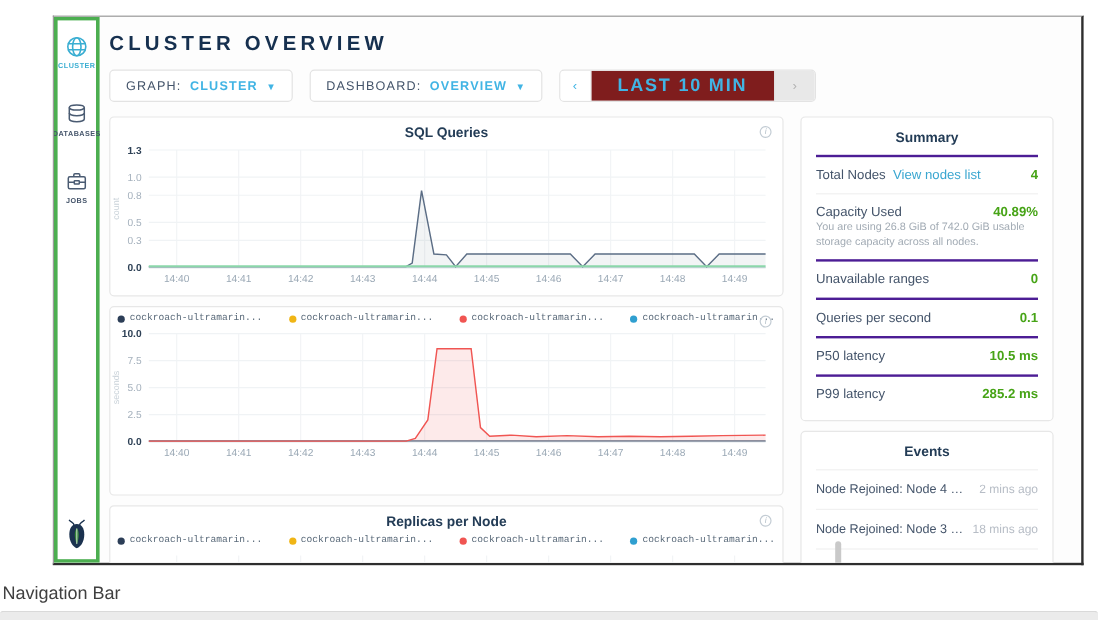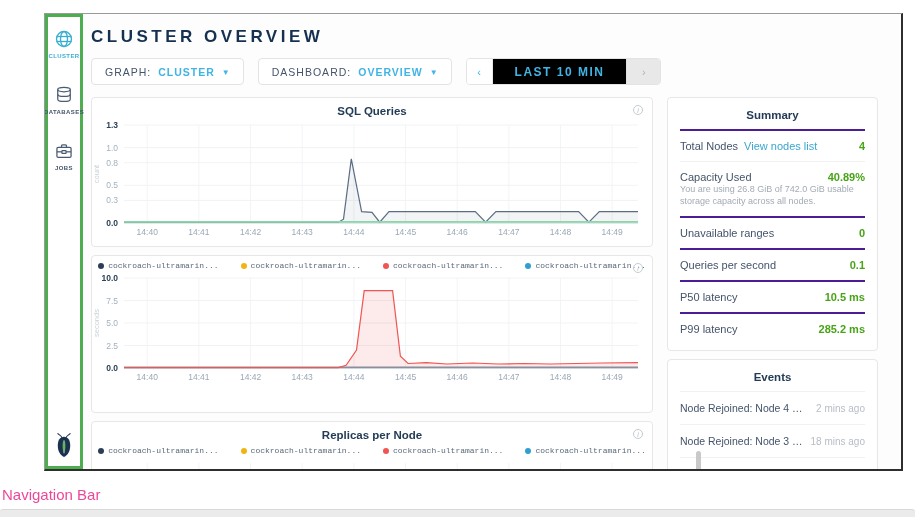--- a/index.html
+++ b/index.html
@@ -34,22 +34,22 @@
   .dd-box {
     display:flex; align-items:center; gap:7px; height:27px; padding:0 13px;
     background:#fff; border:1px solid #e3e3e3; border-radius:4px; cursor:pointer;
   }
   .dd-label { font-size:10.5px; font-weight:normal; letter-spacing:1px; color:#44546a; }
   .dd-value { font-size:10.5px; font-weight:bold; letter-spacing:1px; color:#41b4e4; }
   .dd-caret { font-size:8px; color:#41b4e4; margin-top:1px; }
   .time-group { display:flex; height:27px; border:1px solid #e3e3e3; border-radius:4px; overflow:hidden; }
   .time-btn { width:26px; display:flex; align-items:center; justify-content:center; background:#fff; cursor:pointer;
               font-size:11px; color:#41b4e4; border-right:1px solid #e8e8e8; }
-  .time-label { display:flex; align-items:center; justify-content:center; padding:0 22px; background:#000000;
-                font-size:12px; font-weight:bold; letter-spacing:1.5px; color:#41b4e4; cursor:pointer; }
+  .time-label { display:flex; align-items:center; justify-content:center; padding:0 22px; background:#7f1d1d;
+                font-size:15px; font-weight:bold; letter-spacing:1.5px; color:#41b4e4; cursor:pointer; }
   .time-btn.next { width:34px; background:#e8e8e8; color:#b2b2b2; border-right:none; border-left:1px solid #e0e0e0; }
 
   .content { display:flex; gap:14px; margin:12px 0 0 8px; }
   .charts-col { width:562px; display:flex; flex-direction:column; gap:8px; }
   .right-col { width:211px; display:flex; flex-direction:column; gap:8px; }
 
   
   .card { position:relative; background:#fff; border:1px solid #e7e7e7; border-radius:4px; }
   .chart-card { width:562px; }
   .chart-title { text-align:center; font-size:11.5px; font-weight:bold; color:#233c56; padding-top:7px; }
@@ -72,21 +72,21 @@
   .srow-caption { font-size:9px; line-height:12px; color:#a2abb4; padding:0 0 9px 0; margin-top:-4px; border-bottom:none; }
   .cap-wrap { border-top:1px solid #f1f1f1; }
   .cap-wrap .srow { border-top:none; padding-bottom:4px; }
   .erow { display:flex; align-items:center; justify-content:space-between; padding:10px 0; border-top:1px solid #f1f1f1; cursor:pointer; }
   .erow-text { font-size:10.5px; color:#44546a; white-space:nowrap; overflow:hidden; text-overflow:ellipsis; max-width:125px; }
   .erow-time { font-size:10px; color:#b7bdc6; white-space:nowrap; }
 
   .scroll-thumb { position:absolute; left:613px; top:437px; width:5px; height:26px; background:#c9c9c9; border-radius:3px; }
 
   
-  .annotation-label { position:absolute; left:2px; top:486px; font-size:15px; color:#ec4899; }
+  .annotation-label { position:absolute; left:2px; top:486px; font-size:15px; color:#404040; }
   .bottom-strip { position:absolute; left:0; bottom:0; width:915px; height:8px; background:#ebebeb; border-top:1px solid #d9d9d9; border-radius:3px 3px 0 0; }
 </style>
 </head>
 <body>
 
 <div class="stage">
 
   <div class="app-window">
     <div class="win-inner">
 

